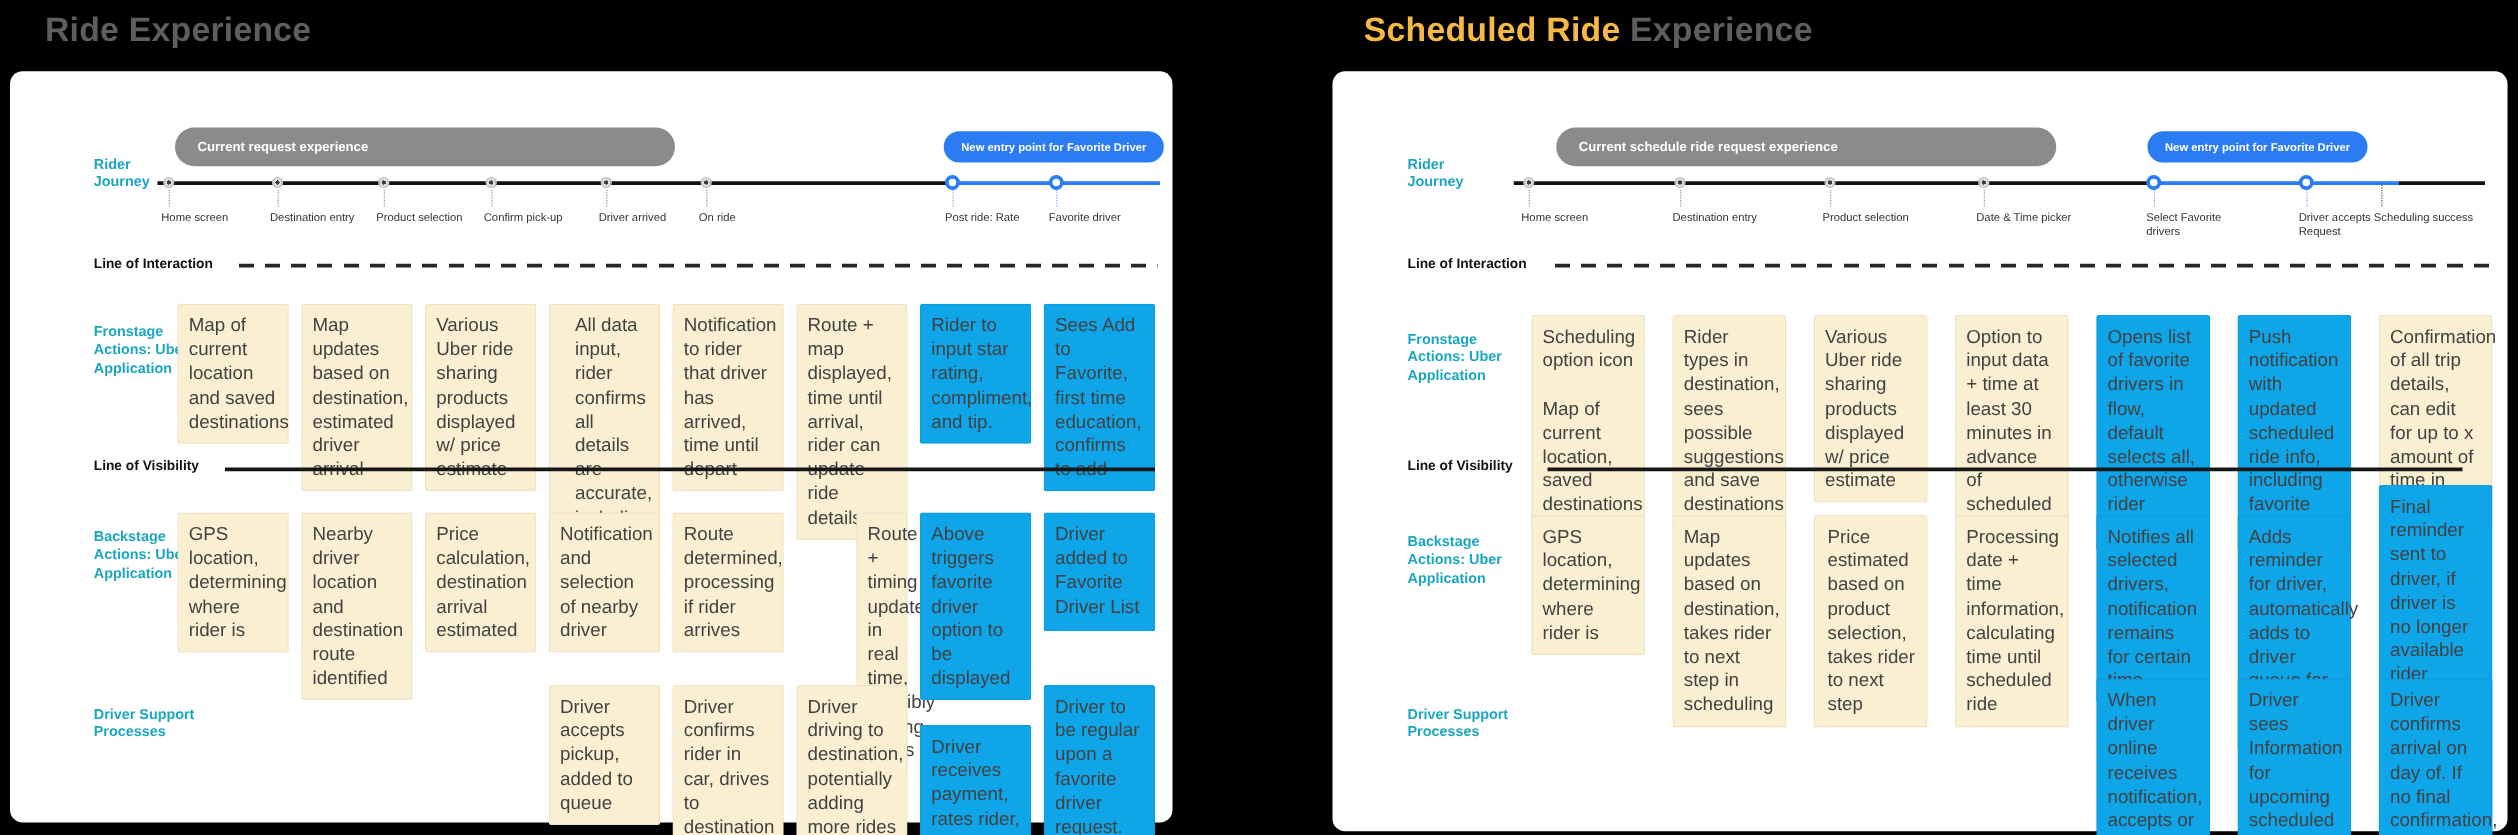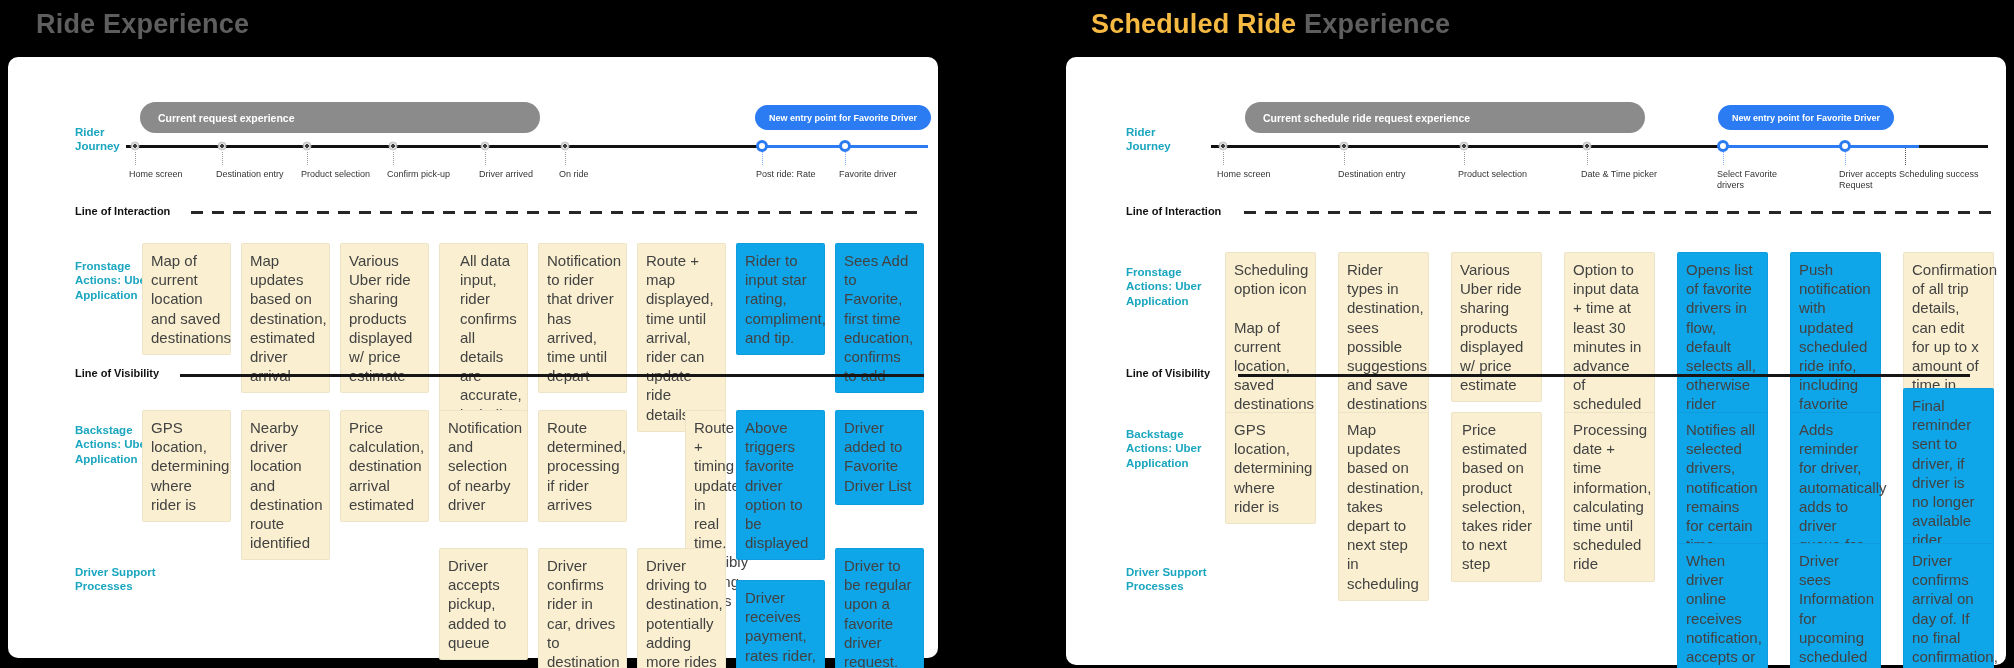--- a/index.html
+++ b/index.html
@@ -275,21 +275,21 @@
       <div class="card tone-current" style="grid-column: 7;"><span class="card-text">Confirmation of all trip details, can edit for up to x amount of time in advance</span></div>
     </div>
 
   <div class="lol lov-label">Line of Visibility</div>
   <div class="hline hline-lov"></div>
 
   <div class="row-label bs-label">Backstage Actions: Uber Application</div>
   <div class="cards cards-right cards-backstage">
 
   <div class="card tone-current" style="grid-column: 1;"><span class="card-text">GPS location, determining where rider is</span></div>
-      <div class="card tone-current" style="grid-column: 2;"><span class="card-text">Map updates based on destination, takes depart to next step in scheduling</span></div>
+      <div class="card tone-current" style="grid-column: 2;"><span class="card-text">Map updates based on destination, takes rider to next step in scheduling</span></div>
       <div class="card tone-current" style="grid-column: 3; padding-left: 10px;"><span class="card-text">Price estimated based on product selection, takes rider to next step</span></div>
       <div class="card tone-current" style="grid-column: 4;"><span class="card-text">Processing date + time information, calculating time until scheduled ride</span></div>
       <div class="card tone-new" style="grid-column: 5;"><span class="card-text">Notifies all selected drivers, notification remains for certain time</span></div>
       <div class="card tone-new" style="grid-column: 6;"><span class="card-text">Adds reminder for driver, automatically adds to driver queue for that day and time</span></div>
       <div class="card tone-new card--tall" style="grid-column: 7;"><span class="card-text">Final reminder sent to driver, if driver is no longer available rider notified. Can add to regular queue or choose again based on time</span></div>
     </div>
 
   <div class="row-label ds-label">Driver Support Processes</div>
   <div class="cards cards-right cards-driver">
 

